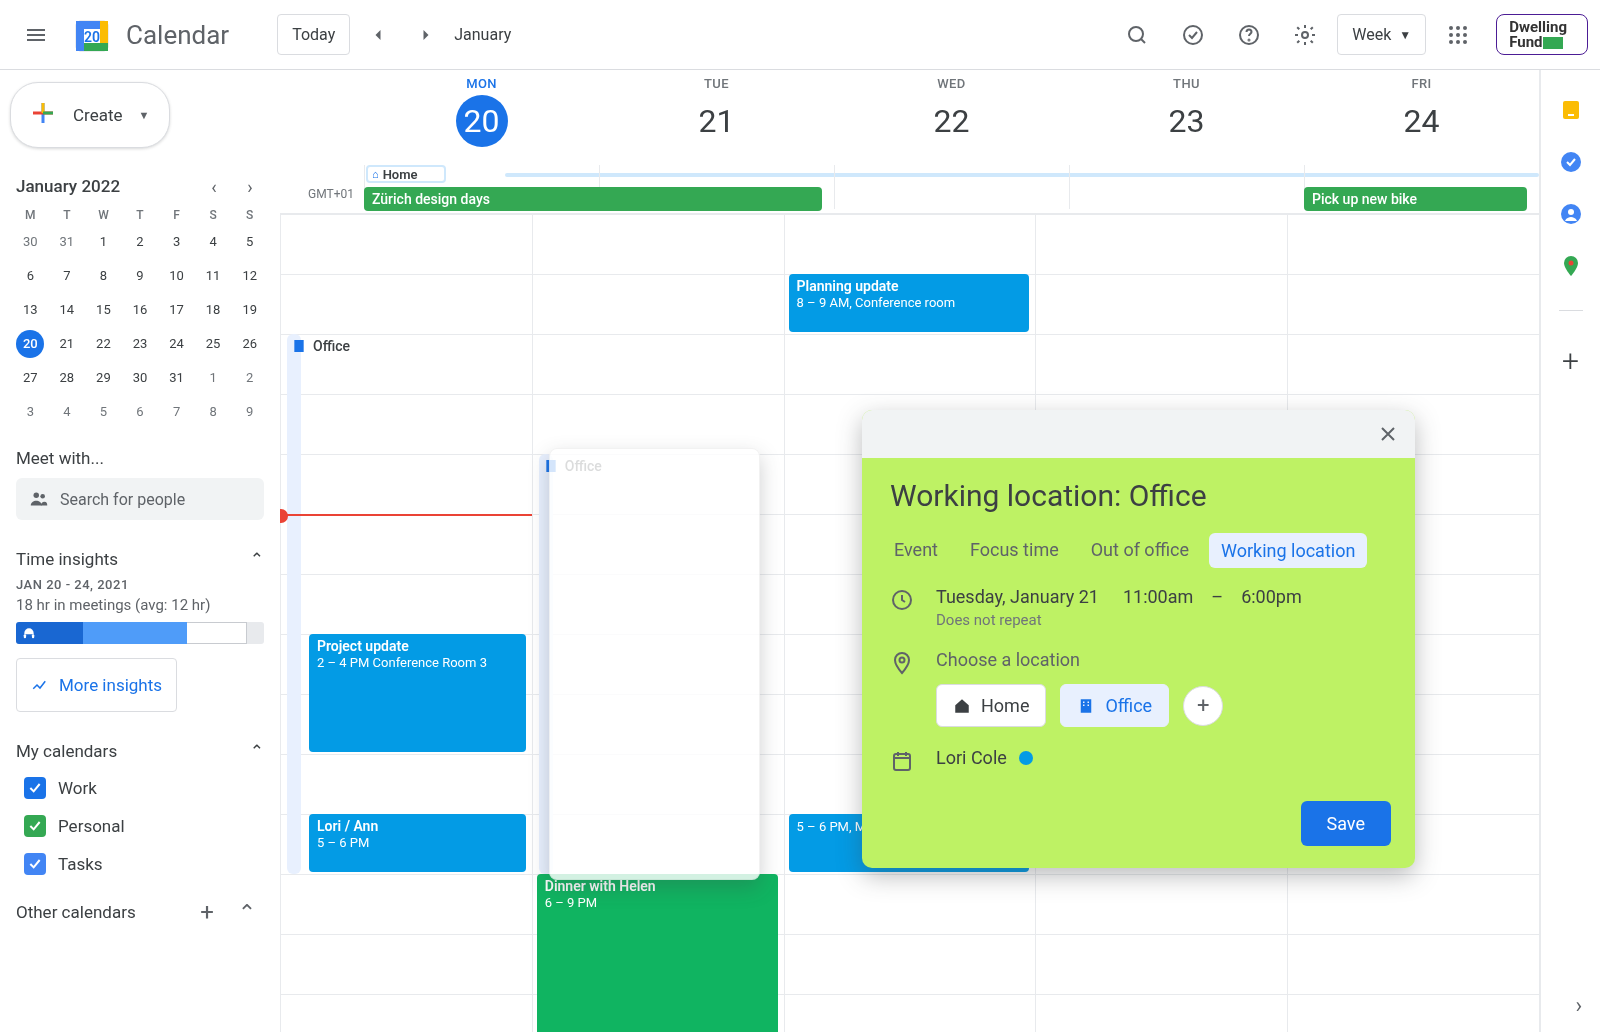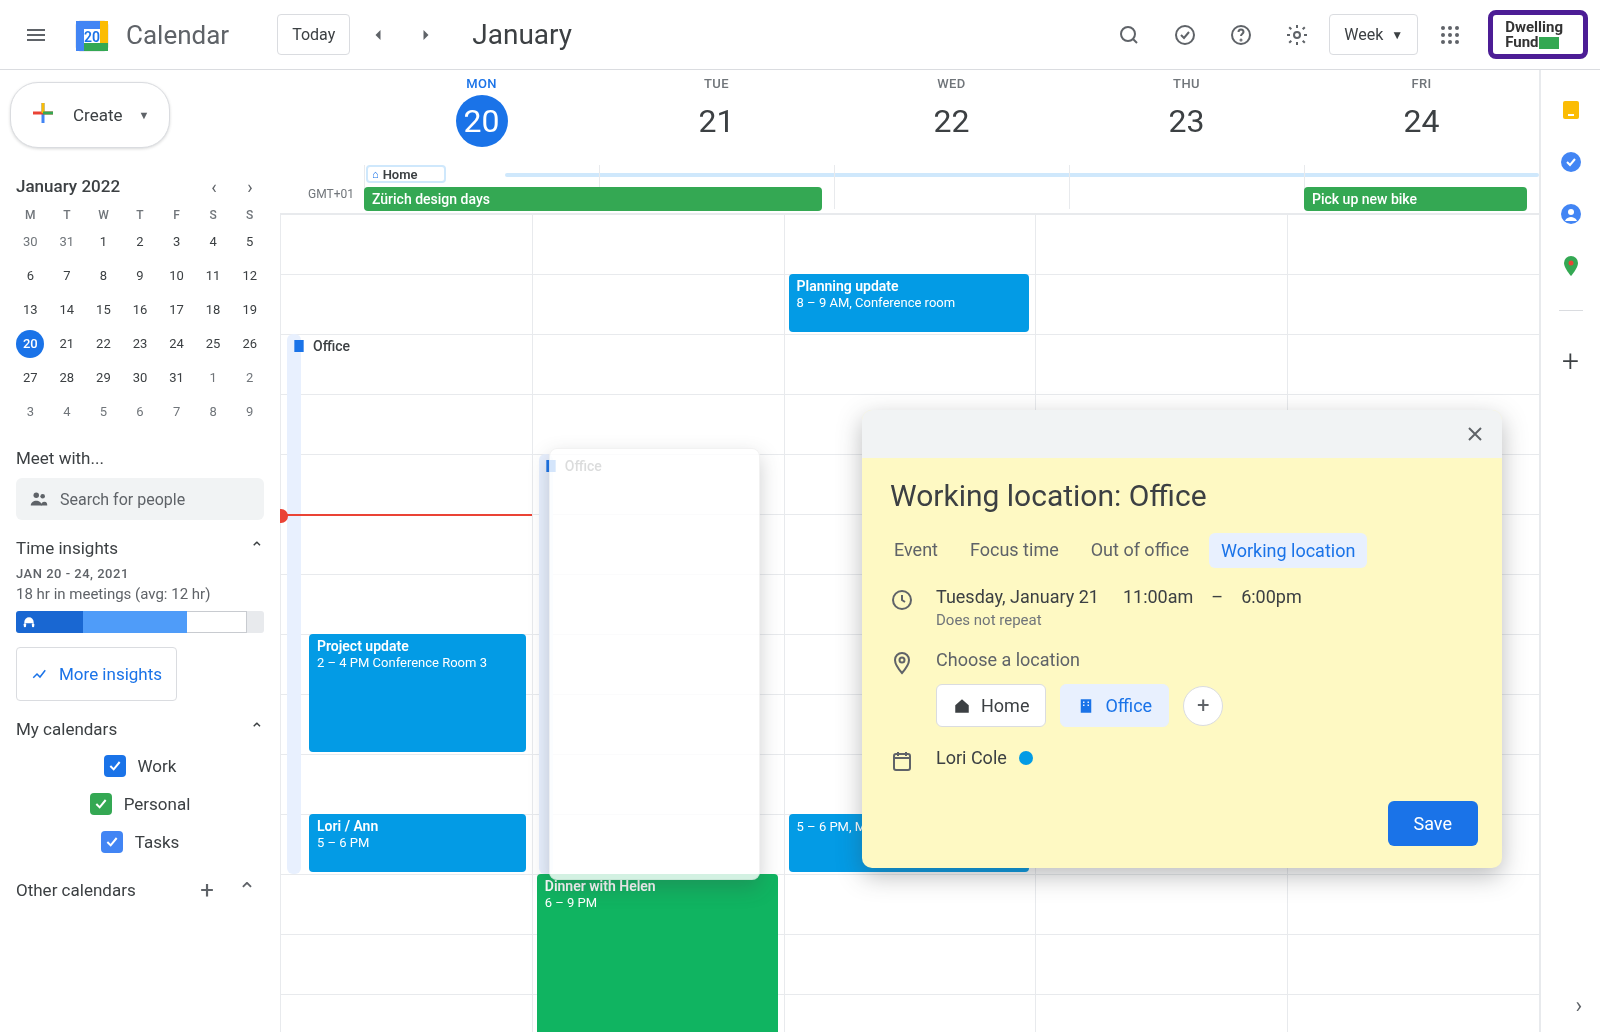--- a/index.html
+++ b/index.html
@@ -6,24 +6,24 @@
   body { width: 1600px; height: 1032px; overflow: hidden; background: #fff; color: #3c4043; position: relative; }
 
   
   .header { height: 70px; border-bottom: 1px solid #dadce0; display: flex; align-items: center; padding: 0 12px; gap: 8px; }
   .icon-btn { width: 48px; height: 48px; border-radius: 50%; display: flex; align-items: center; justify-content: center; background: transparent; border: none; cursor: pointer; color: #5f6368; }
   .icon-btn svg { width: 24px; height: 24px; }
   .cal-logo { width: 40px; height: 40px; margin-left:4px; }
   .app-title { font-size: 26px; color: #5f6368; font-weight:400; margin-left: 6px; margin-right: 40px; }
   .today-btn { border: 1px solid #dadce0; background: #fff; border-radius: 4px; padding: 10px 14px; font-size: 16px; color: #3c4043; cursor: pointer; }
   .nav-arrow { width: 40px; height: 40px; display:flex; align-items:center; justify-content:center; border:none; background:transparent; color:#5f6368; cursor:pointer; font-size:22px; }
-  .month-title { font-size: 28px; color:#3c4043; margin-left:18px; font-weight:400;}
+  .month-title { font-size: 16px; color:#3c4043; font-weight:400;}
   .header-spacer { flex:1; }
   .view-select { border:1px solid #dadce0; border-radius:4px; padding:10px 14px; font-size:16px; display:flex; align-items:center; gap:8px; cursor:pointer; color:#3c4043;}
-  .account-chip { border:5px solid #4c1d95; border-radius:8px; padding:4px 10px 4px 12px; display:flex; align-items:center; gap:10px; cursor:pointer; margin-left:6px;}
+  .account-chip { border:1px solid #4c1d95; border-radius:8px; padding:4px 10px 4px 12px; display:flex; align-items:center; gap:10px; cursor:pointer; margin-left:6px;}
   .brand { font-weight:700; font-size:15px; line-height:1; color:#333;}
   .brand-line { display:inline-block; vertical-align:middle; }
   .brand-box { width:20px; height:12px; background:#34a853; display:inline-block; vertical-align:middle; }
 
   
   .body { display:flex; height: calc(100% - 70px); }
   .sidebar { width: 280px; padding: 12px 10px 0 10px; position:relative; }
   .create-btn { display:flex; align-items:center; gap:12px; border:1px solid #dadce0; box-shadow:0 1px 3px rgba(60,64,67,.2); border-radius: 28px; padding: 12px 20px 12px 14px; background:#fff; cursor:pointer; font-size:17px; color:#3c4043; }
   .create-plus svg { width:36px; height:36px; }
   .mini-month-head { display:flex; align-items:center; justify-content:space-between; margin:24px 6px 4px 6px;}
@@ -31,30 +31,30 @@
   .mini-nav { display:flex; gap:8px;}
   .mini-nav button { width:28px; height:28px; border:none; background:transparent; color:#5f6368; cursor:pointer; font-size:18px;}
   .mini-grid { display:grid; grid-template-columns: repeat(7, 1fr); text-align:center; font-size:13px; color:#3c4043; gap:6px 0; margin:8px 2px 0 2px;}
   .mini-grid .dow { color:#70757a; font-weight:500; font-size:12px;}
   .mini-day { width:28px; height:28px; line-height:28px; margin:0 auto; border-radius:50%; cursor:pointer;}
   .mini-day.dim { color:#70757a; }
   .mini-day.today { background:#1a73e8; color:#fff; font-weight:500;}
   .section-label { font-size:17px; color:#3c4043; margin:22px 6px 10px 6px;}
   .search-people { background:#f1f3f4; border-radius:6px; display:flex; align-items:center; gap:10px; padding:10px 12px; color:#5f6368; font-size:16px; margin:0 6px;}
   .collapsible { display:flex; align-items:center; justify-content:space-between; margin:18px 6px 6px 6px; cursor:pointer;}
-  .collapsible span { font-size:17px; color:#3c4043;}
+  .collapsible span { font-size:17px; color:#3c4043;margin-top:11px;}
   .insight-range { font-size:13px; letter-spacing:.5px; color:#5f6368; margin:8px 6px 4px 6px; font-weight:500;}
   .insight-sub { font-size:15px; color:#5f6368; margin:4px 6px 8px 6px;}
   .meter { height:22px; background:#e8eaed; border-radius:3px; margin:0 6px; display:flex; overflow:hidden; position:relative;}
   .meter .seg1{ background:#1967d2; width:27%; display:flex; align-items:center; padding-left:6px;}
   .meter .seg2{ background:#4f9cf9; width:42%;}
   .meter .seg3{ background:#fff; border:1px solid #c8cbd0; border-left:none; flex:0 0 24%;}
   .more-insights { margin:14px 6px 0 6px; border:1px solid #dadce0; background:#fff; color:#1a73e8; font-size:17px; padding:16px 14px; border-radius:4px; display:inline-flex; gap:10px; align-items:center; cursor:pointer;}
   .cal-list { margin:8px 6px;}
-  .cal-item { display:flex; align-items:center; gap:12px; padding:8px 8px; font-size:17px; color:#3c4043;justify-content:center;}
+  .cal-item { display:flex; align-items:center; gap:12px; padding:8px 8px; font-size:17px; color:#3c4043;}
   .chk { width:22px; height:22px; border-radius:4px; display:flex; align-items:center; justify-content:center; color:#fff;}
   .chk svg { width:16px; height:16px; }
   .other-row { display:flex; align-items:center; justify-content:space-between; margin:12px 6px 17px 6px;}
   .other-row .actions {display:flex; gap:6px;}
 
   
   .main { flex:1; position:relative; display:flex; flex-direction:column; border-right:1px solid #e8eaed;}
   .day-headers { display:flex; height:95px; }
   .gutter-top { width:84px; }
   .dayh { flex:1; text-align:center; }
@@ -84,21 +84,21 @@
   .event { position:absolute; background:#039be5; color:#fff; border-radius:4px; padding:4px 8px; font-size:14px; overflow:hidden; z-index:3;}
   .event.green { background:#10b461;}
   .event .t{ font-weight:600; display:block;}
   .event .s{ font-size:13px;}
   .wl-band { position:absolute; top:0; bottom:0; width:14px; background:#e8f0fe; border-radius:6px; z-index:1;}
   .wl-chip { position:absolute; left:4px; top:0; display:flex; gap:6px; align-items:center; font-size:14px; font-weight:500; color:#3c4043; z-index:2;}
   .wl-chip .ic{ width:16px; height:16px; color:#1a73e8;}
   .overlay-card { position:absolute; left:16px; right:24px; top:100px; bottom:40px; background:#ffffffd0; border:1px solid rgba(0,0,0,0.05); border-radius:8px; box-shadow:0 8px 20px rgba(60,64,67,.25); z-index:5;}
 
   
-  .popup { position:absolute; width:640px; left:862px; top:410px; background:#fef9c3; border-radius:10px; box-shadow:0 8px 24px rgba(60,64,67,.35); z-index:20; overflow:hidden;}
+  .popup { position:absolute; width:553px; left:862px; top:410px; background:#bef264; border-radius:10px; box-shadow:0 8px 24px rgba(60,64,67,.35); z-index:20; overflow:hidden;}
   .popup-head { height:48px; background:#f1f3f4; display:flex; align-items:center; justify-content:flex-end; padding:0 8px;}
   .popup-title { font-size:30px; color:#3c4043; padding:20px 28px 4px 28px;}
   .tabs { display:flex; gap:32px; padding:22px 32px 14px 32px; font-size:18px; color:#5f6368;}
   .tabs .tab.active { color:#1a73e8; background:#e8f0fe; padding:7px 12px; border-radius:6px; margin:-6px -12px;}
   .prow { display:flex; gap:22px; padding:10px 28px; align-items:flex-start; font-size:18px; color:#3c4043;}
   .prow .picon { width:24px; color:#5f6368; flex-shrink:0; margin-top:2px;}
   .time-row { display:flex; gap:18px; align-items:baseline;}
   .repeat { font-size:15px; color:#70757a; margin-top:4px;}
   .loc-label { font-size:18px; color:#5f6368;}
   .loc-btns { display:flex; gap:14px; margin-top:14px; align-items:center;}

